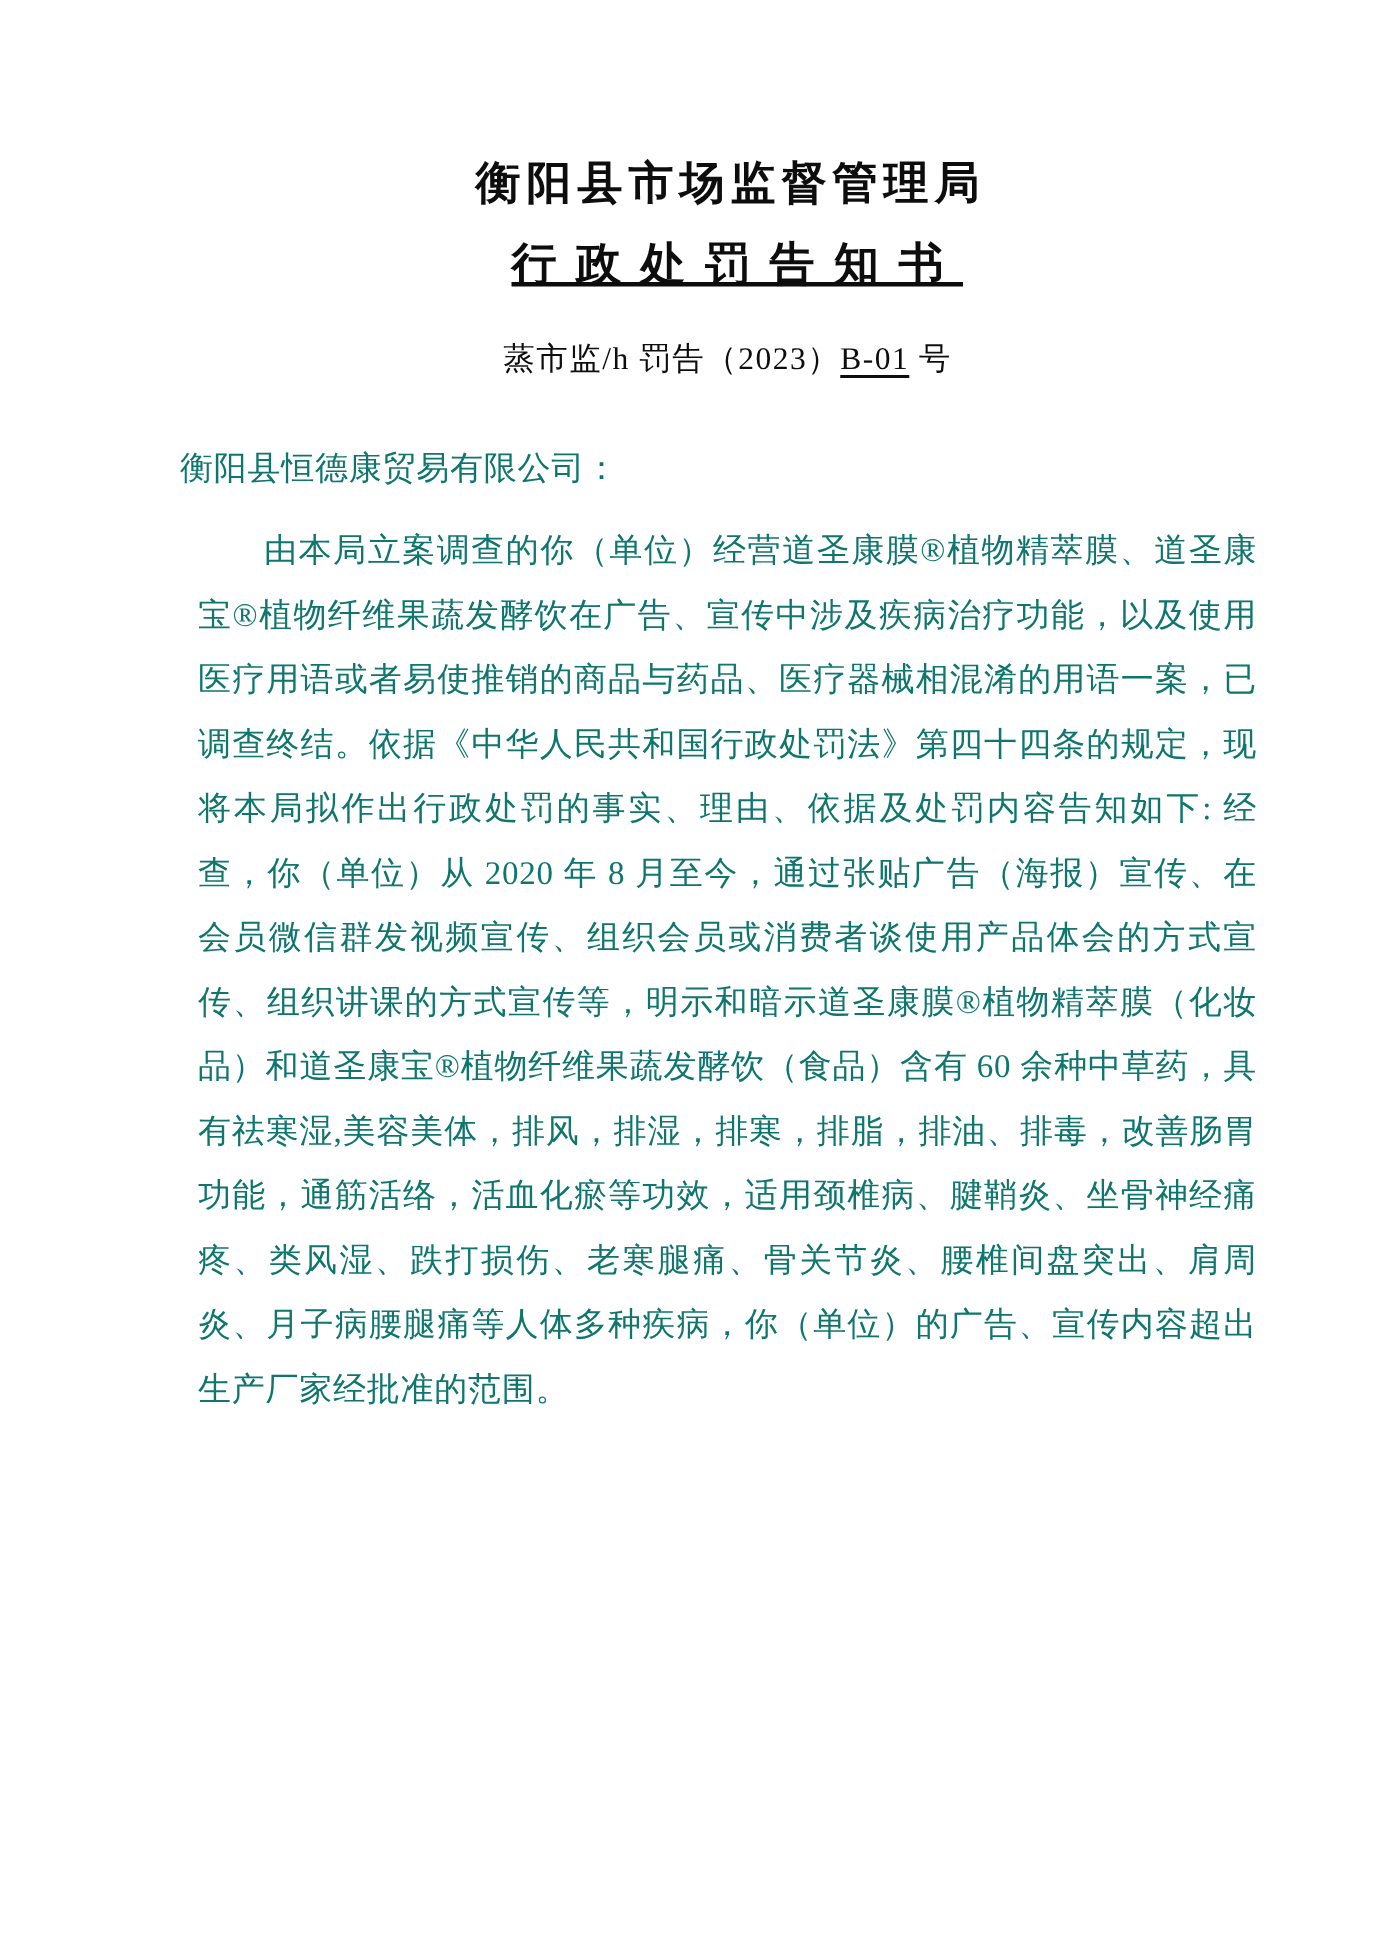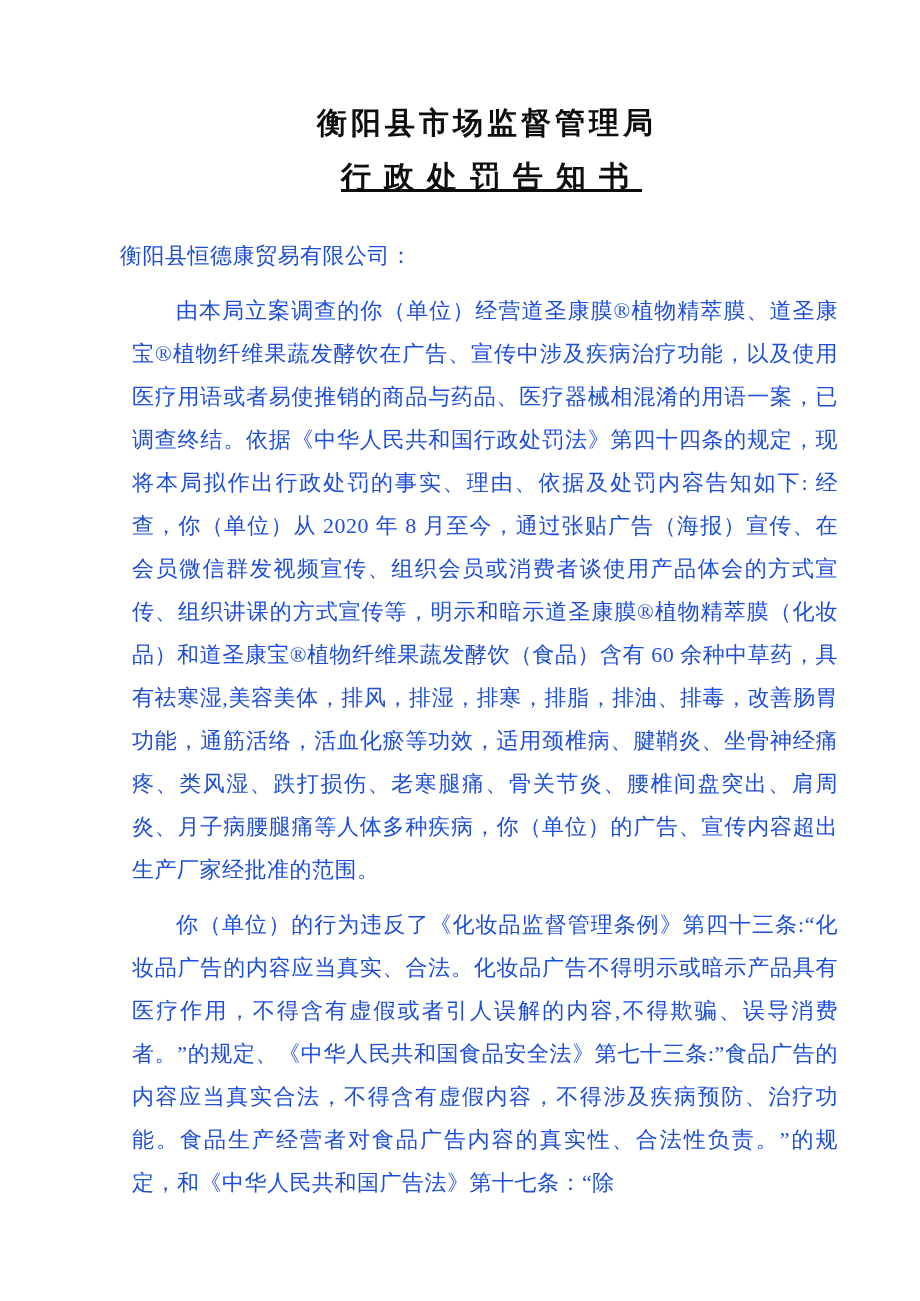--- a/index.html
+++ b/index.html
@@ -46,43 +46,43 @@
   .doc-number .num {
     text-decoration: underline;
     text-underline-offset: 4px;
   }
   .body-text {
     font-size: 22px;
     line-height: 43px;
     letter-spacing: 0.5px;
     text-align: justify;
     text-justify: inter-ideograph;
-    color: #1d4ed8;
+    color: #0f766e;
   }
   .recipient {
     margin: 30px 0 0 0;
     text-indent: 0;
   }
   .para {
     margin: 12px;
     text-indent: 2em;
   }
 </style>
 </head>
 <body>
 
 <div class="page">
 
   <div class="header">
     <h1 class="title title-line1">衡阳县市场监督管理局</h1>
     <h1 class="title title-line2">行政处罚告知书</h1>
 
+    <div class="doc-number"><span>蒸市监/h 罚告（2023）</span><span class="num">B-01</span><span> 号</span></div>
   </div>
 
   <div class="body">
     <p class="body-text recipient">衡阳县恒德康贸易有限公司：</p>
 
     <p class="body-text para">由本局立案调查的你（单位）经营道圣康膜®植物精萃膜、道圣康宝®植物纤维果蔬发酵饮在广告、宣传中涉及疾病治疗功能，以及使用医疗用语或者易使推销的商品与药品、医疗器械相混淆的用语一案，已调查终结。依据《中华人民共和国行政处罚法》第四十四条的规定，现将本局拟作出行政处罚的事实、理由、依据及处罚内容告知如下: 经查，你（单位）从 2020 年 8 月至今，通过张贴广告（海报）宣传、在会员微信群发视频宣传、组织会员或消费者谈使用产品体会的方式宣传、组织讲课的方式宣传等，明示和暗示道圣康膜®植物精萃膜（化妆品）和道圣康宝®植物纤维果蔬发酵饮（食品）含有 60 余种中草药，具有祛寒湿,美容美体，排风，排湿，排寒，排脂，排油、排毒，改善肠胃功能，通筋活络，活血化瘀等功效，适用颈椎病、腱鞘炎、坐骨神经痛疼、类风湿、跌打损伤、老寒腿痛、骨关节炎、腰椎间盘突出、肩周炎、月子病腰腿痛等人体多种疾病，你（单位）的广告、宣传内容超出生产厂家经批准的范围。</p>
 
-    <p class="body-text para">你（单位）的行为违反了《化妆品监督管理条例》第四十三条:“化妆品广告的内容应当真实、合法。化妆品广告不得明示或暗示产品具有医疗作用，不得含有虚假或者引人误解的内容,不得欺骗、误导消费者。”的规定、《中华人民共和国食品安全法》第七十三条:”食品广告的内容应当真实合法，不得含有虚假内容，不得涉及疾病预防、治疗功能。食品生产经营者对食品广告内容的真实性、合法性负责。”的规定，和《中华人民共和国广告法》第十七条：“除</p>
   </div>
 
 </div>
 
 </body></html>

